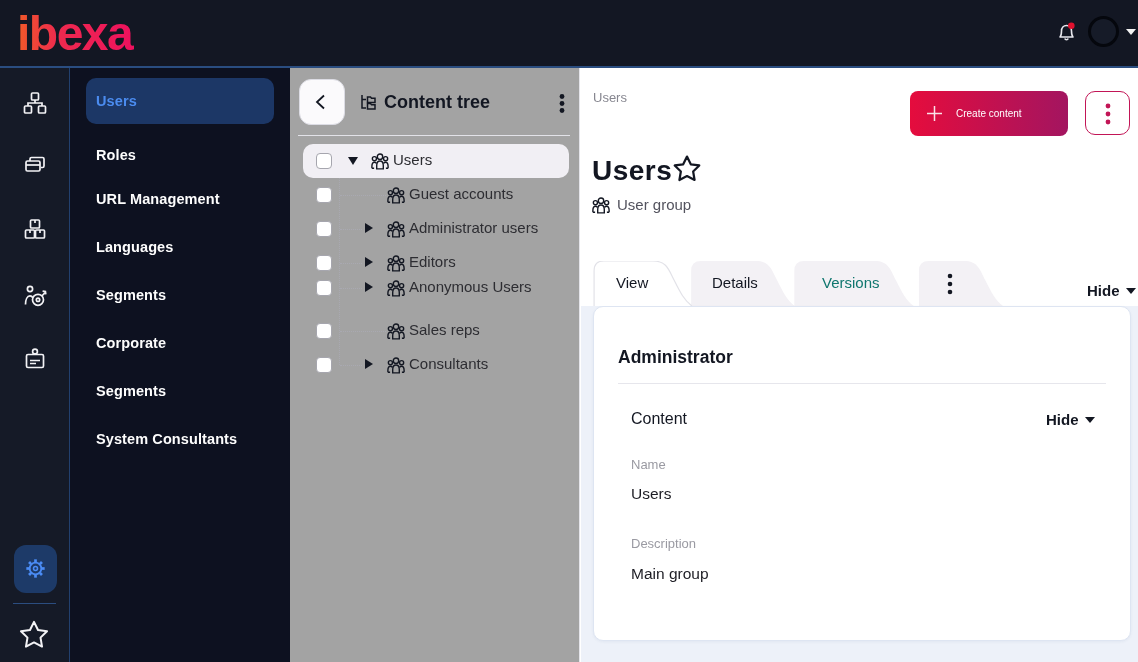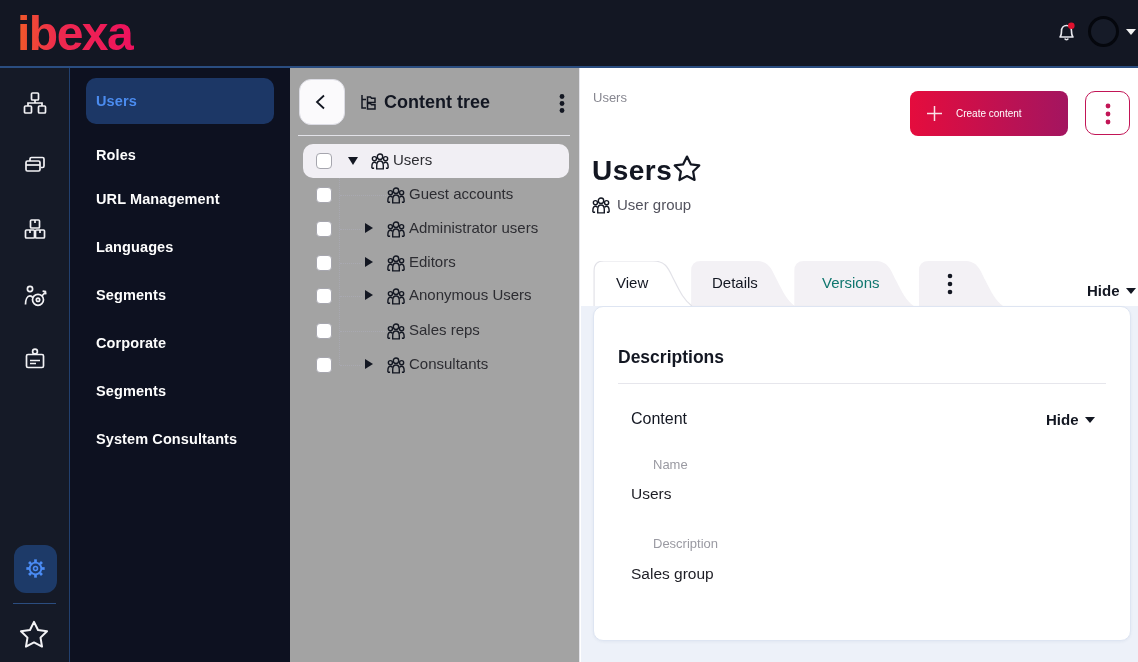--- a/index.html
+++ b/index.html
@@ -54,21 +54,21 @@
   .tab { position:absolute; top:0; height:45px; }
   #hide1 { position:absolute; left:506px; top:214px; font-size:15px; font-weight:600; color:#131722; }
   .caret { display:inline-block; width:0; height:0; border-left:5px solid transparent; border-right:5px solid transparent; border-top:6px solid #131722; margin-left:6px; vertical-align:middle; margin-bottom:2px; }
   
   #contentbg { position:absolute; left:0; top:238px; width:557px; height:356px; background:#edf1f9; }
   #card { position:absolute; left:12px; top:0px; width:538px; height:335px; background:#fff; border:1px solid #dee5f2; border-radius:10px; box-shadow:0 1px 3px rgba(40,60,120,0.06); }
   #card h2 { position:absolute; left:24px; top:40px; font-size:17.5px; font-weight:700; color:#131722; }
   #carddiv { position:absolute; left:24px; top:76px; width:488px; border-top:1px solid #e6e6ec; }
   #card h3 { position:absolute; left:37px; top:103px; font-size:16px; font-weight:400; color:#131722; }
   #hide2 { position:absolute; left:452px; top:104px; font-size:15px; font-weight:600; color:#131722; }
-  .flabel { position:absolute; left:37px; font-size:13px; color:#9a9aa2;margin-left:22px; }
+  .flabel { position:absolute; left:37px; font-size:13px; color:#9a9aa2; }
   .fval { position:absolute; left:37px; font-size:15.5px; color:#1d1d24; }
 </style>
 </head>
 <body>
 
 <div id="topbar">
   <svg id="logo" width="132" height="50" viewBox="0 0 132 50">
     <defs>
         <linearGradient id="lg" x1="0" y1="0" x2="1" y2="0">
       <stop offset="0" stop-color="#f05a28"></stop>
@@ -204,21 +204,21 @@
     </div>
     <div class="trow" style="top:102px">
       <div class="cb"></div>
       <div class="doth" style="left:50px; top:17px; width:22px;"></div>
       <div class="tri-r" style="left:75px; top:11px;"></div>
       <svg class="gic" style="left:97px" width="18" height="18" viewBox="0 0 18 18">
           <use href="#grp"></use>
         </svg>
       <div class="lbl" style="left:119px">Editors</div>
     </div>
-    <div class="trow" style="top:135px">
+    <div class="trow" style="top:127px">
       <div class="cb"></div>
       <div class="doth" style="left:50px; top:17px; width:22px;"></div>
       <div class="tri-r" style="left:75px; top:11px;"></div>
       <svg class="gic" style="left:97px" width="18" height="18" viewBox="0 0 18 18">
           <use href="#grp"></use>
         </svg>
       <div class="lbl" style="left:119px">Anonymous Users</div>
     </div>
     <div class="trow" style="top:170px">
       <div class="cb"></div>
@@ -284,28 +284,28 @@
     <svg style="position:absolute;left:366px;top:12px;z-index:4" width="6" height="22" viewBox="0 0 6 22">
         <circle cx="3" cy="3" r="2.3" fill="#131722"></circle>
         <circle cx="3" cy="11" r="2.3" fill="#131722"></circle>
         <circle cx="3" cy="19" r="2.3" fill="#131722"></circle>
       </svg>
   </div>
   <div id="hide1">Hide<span class="caret"></span></div>
 
   <div id="contentbg">
     <div id="card">
-      <h2>Descriptions</h2>
+      <h2>Administrator</h2>
       <div id="carddiv"></div>
       <h3>Content</h3>
       <div id="hide2">Hide<span class="caret"></span></div>
       <div class="flabel" style="top:150px">Name</div>
       <div class="fval" style="top:178px">Users</div>
       <div class="flabel" style="top:229px">Description</div>
-      <div class="fval" style="top:258px">Sales group</div>
+      <div class="fval" style="top:258px">Main group</div>
     </div>
   </div>
 </div>
 
 <svg width="0" height="0" style="position:absolute">
   <defs>
     <g id="grp" fill="none" stroke="#131722" stroke-width="1.4">
       <circle cx="9" cy="4.7" r="2.7"></circle>
       <path d="M5.7 16.9 v-3.2 c0-2.9 1.35-4.7 3.3-4.7 s3.3 1.8 3.3 4.7 v3.2 z"></path>
       <circle cx="3.4" cy="6.7" r="2.05"></circle>

